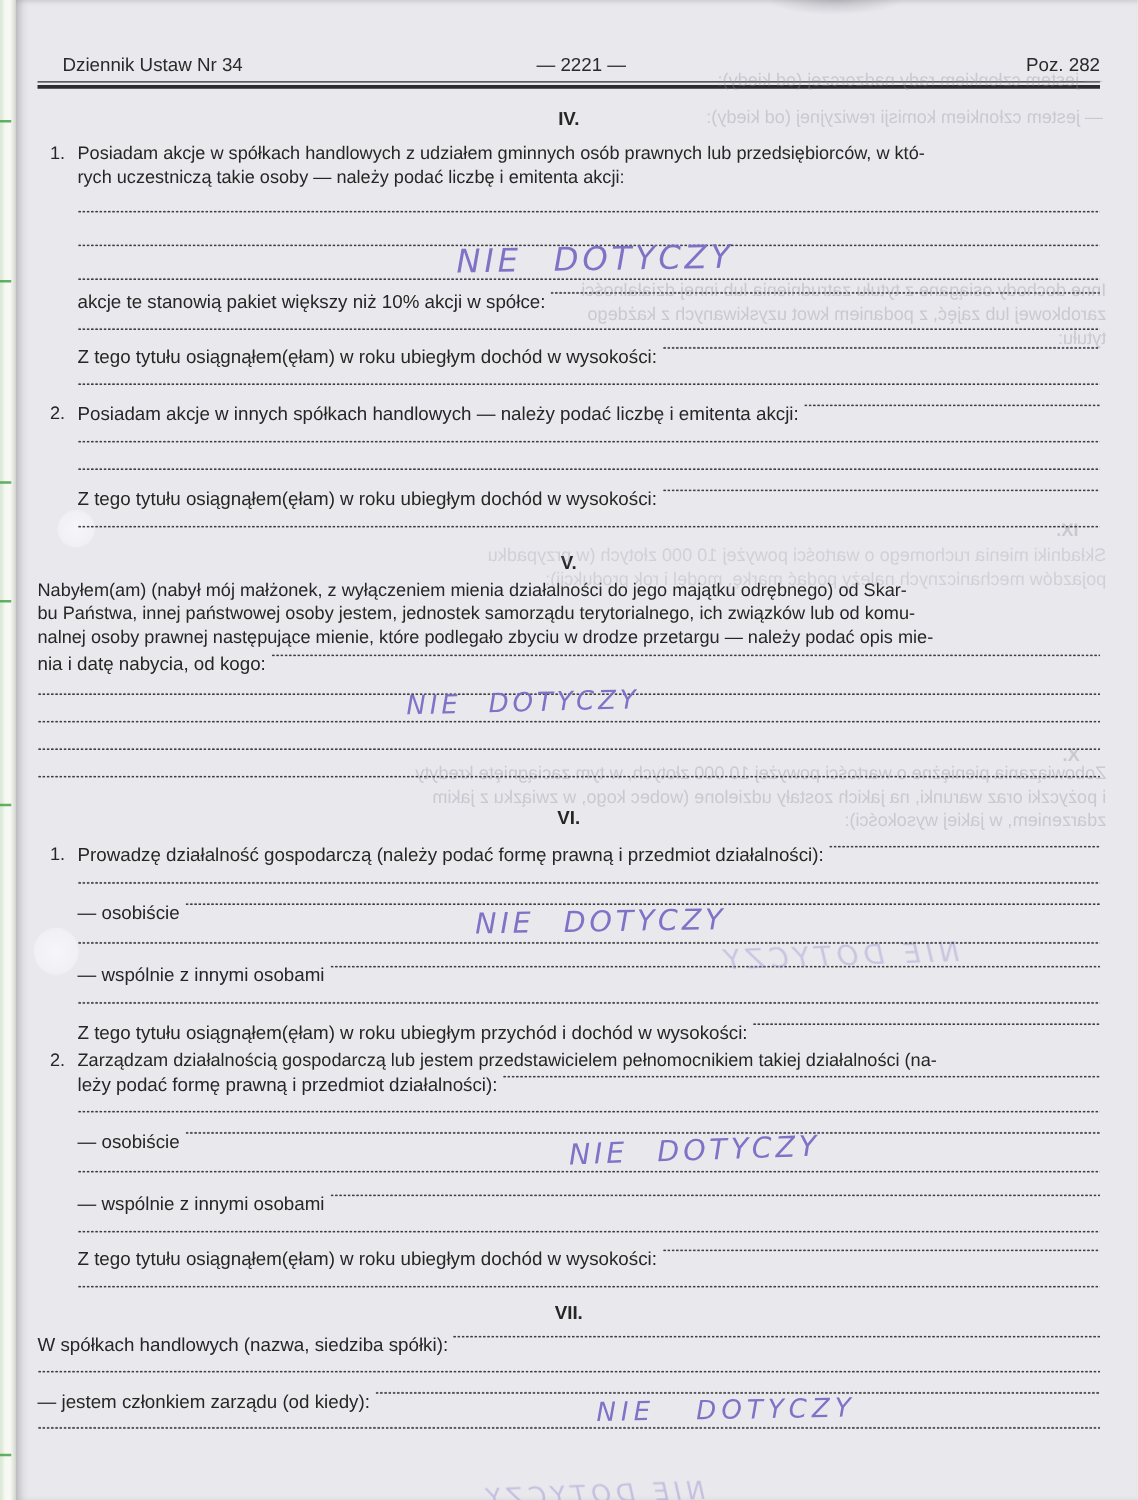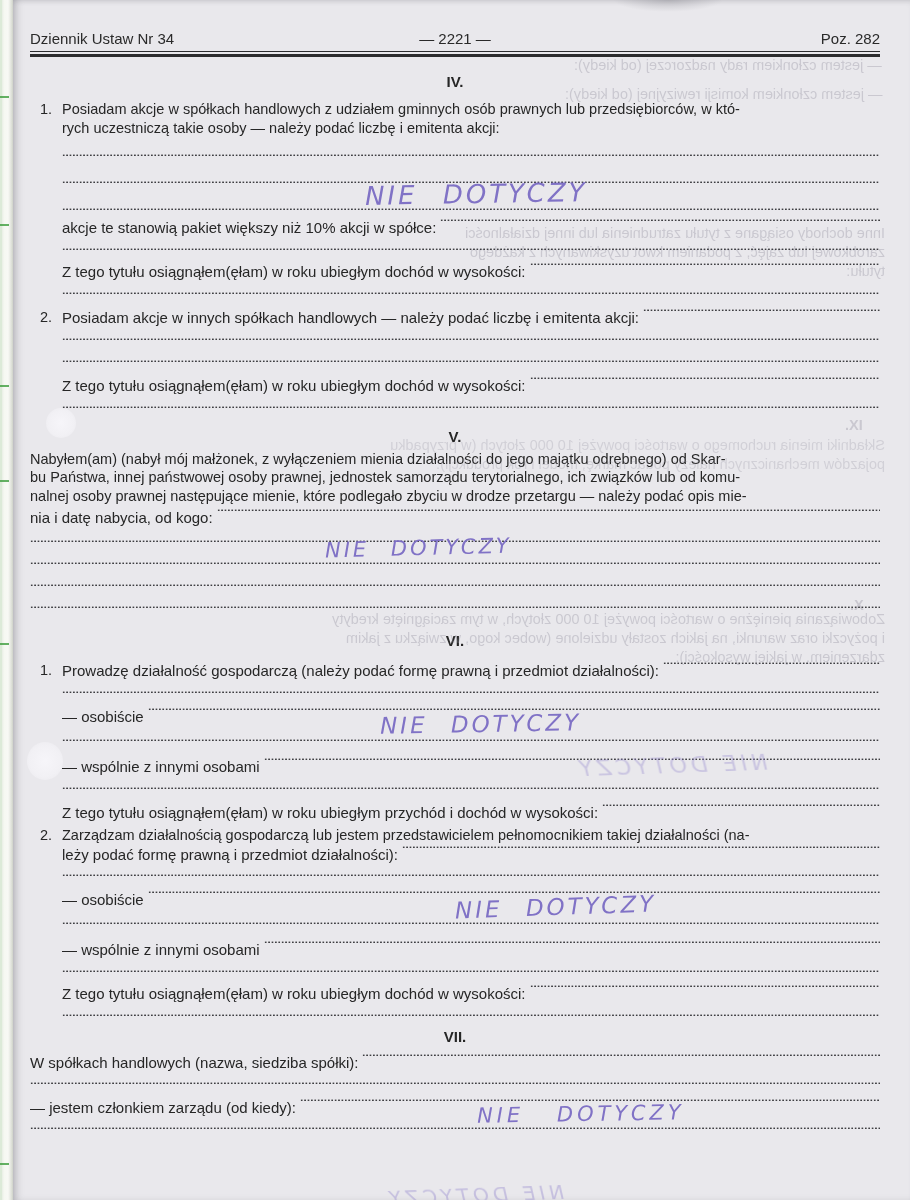--- a/index.html
+++ b/index.html
@@ -22,21 +22,21 @@
     position:absolute; left:13px; top:0; width:897px; height:1200px;
     background:#e9e8ec;
     box-shadow:inset 6px 0 8px -4px rgba(60,60,70,.35), inset 0 4px 6px -4px rgba(60,60,70,.18);
     padding:0 30px 0 17px;
   }
   .top-smudge {
     position:absolute; left:600px; top:0; width:110px; height:12px;
     background:radial-gradient(ellipse at center top, rgba(90,90,100,.28), rgba(90,90,100,0) 70%);
   }
   
-  .hdr { display:flex; align-items:flex-end; padding-top:30px; font-size:15px; color:#2a2a2a; }
+  .hdr { display:flex; align-items:flex-end; padding-top:44px; font-size:15px; color:#2a2a2a;margin-left:20px; }
   .hdr .l { flex:1; }
   .hdr .c { flex:0 0 auto; }
   .hdr .r { flex:1; text-align:right; }
   .rule1 { height:0; border-top:1.5px solid #2c2c2e; margin-top:4px; }
   .rule2 { height:2.5px; background:#2c2c2e; margin-top:2px; }
   
   .sec-title { font-weight:bold; font-size:15px; margin-top:16px;text-align:center; }
   .item { display:flex; margin-left:10px; margin-top:10px; font-size:14.5px; line-height:19px; }
   .item .num { flex:none; width:22px; }
   .item .itext { flex:1; }
@@ -147,21 +147,21 @@
 
   <div class="row ind" style="margin-top:14px">
     <span class="label">Z tego tytułu osiągnąłem(ęłam) w roku ubiegłym dochód w wysokości:</span>
     <span class="dots"></span>
   </div>
   <div class="dl ind" style="margin-top:10px"></div>
 
   <div class="sec-title" style="margin-top:20px">V.</div>
   <div class="para" style="margin-top:5px">
     <span>Nabyłem(am) (nabył mój małżonek, z wyłączeniem mienia działalności do jego majątku odrębnego) od Skar-</span><br>
-    <span>bu Państwa, innej państwowej osoby prawnej, jednostek samorządu terytorialnego, ich związków lub od komu-</span><br>
+    <span>bu Państwa, innej państwowej osoby jestem, jednostek samorządu terytorialnego, ich związków lub od komu-</span><br>
     <span>nalnej osoby prawnej następujące mienie, które podlegało zbyciu w drodze przetargu — należy podać opis mie-</span>
   </div>
   <div class="row" style="margin-top:3px">
     <span class="label">nia i datę nabycia, od kogo:</span>
     <span class="dots"></span>
   </div>
   <div class="dl" style="margin-top:12px"></div>
   <div class="dl" style="margin-top:19px">
     <span class="hand" style="left:295px; top:-25px; font-size:21px; letter-spacing:3px; word-spacing:12px; transform:rotate(-1.5deg);">NIE DOTYCZY</span>
   </div>

